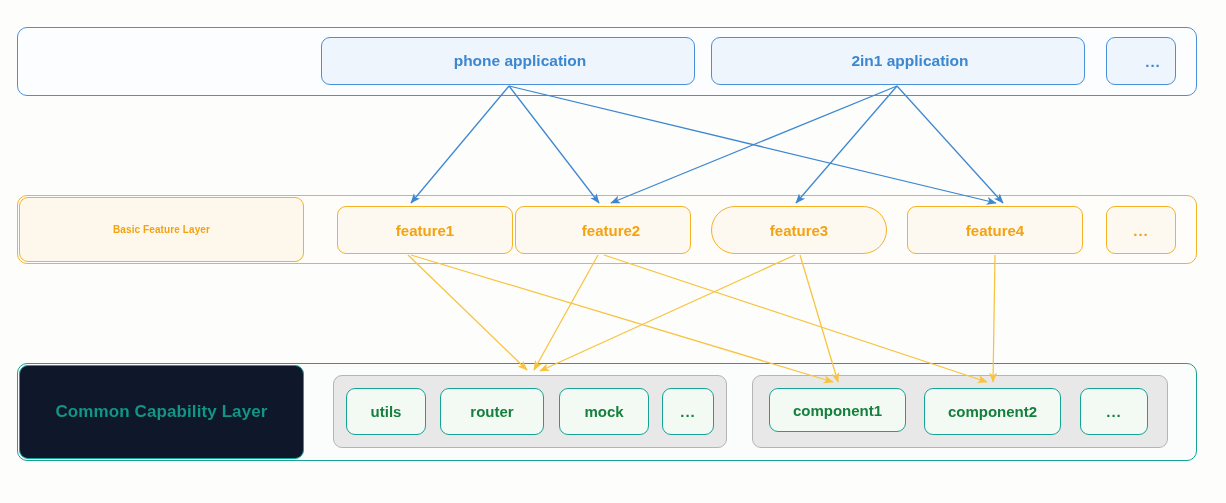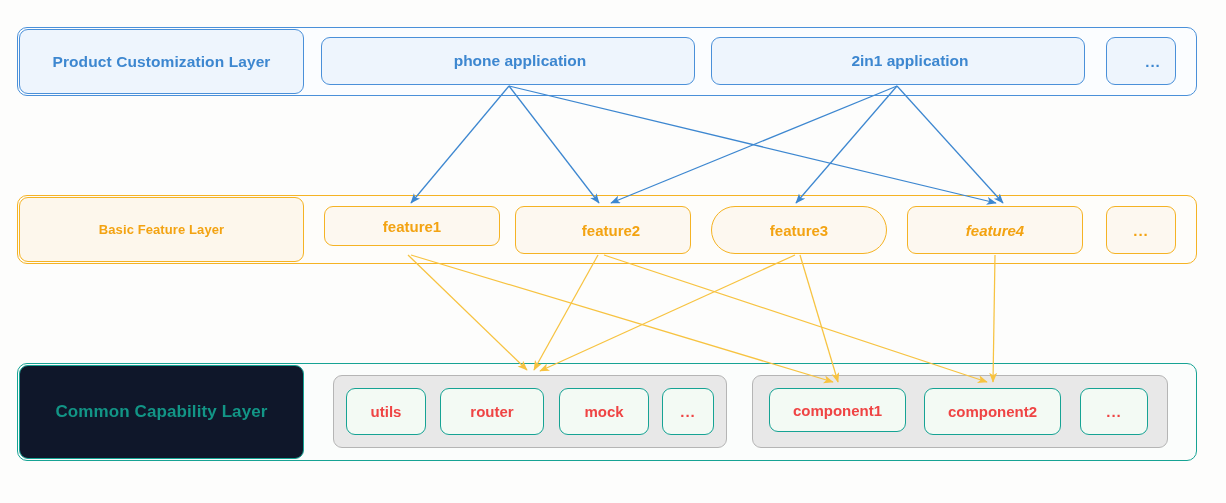--- a/index.html
+++ b/index.html
@@ -18,69 +18,68 @@
   .band-amber{border:1.6px solid #f5b324;background:#fefdfa;}
   .band-green{border:1.6px solid #16a394;background:#fbfdfc;}
 
   
   .layer-title{
     position:absolute;box-sizing:border-box;border-radius:9px;
     display:flex;align-items:center;justify-content:center;
     font-weight:bold;letter-spacing:.1px;text-align:center;
   }
   .lt-blue{border:1.3px solid #4a90d9;background:#eef5fd;color:#3d87d0;font-size:15.5px;}
-  .lt-amber{border:1.3px solid #f5b324;background:#fdf7ec;color:#f3a312;font-size:13px;}
+  .lt-amber{border:1.3px solid #f5b324;background:#fdf7ec;color:#f3a312;font-size:10px;}
   .lt-green{border:1.3px solid #16a394;background:#0f172a;color:#129586;font-size:17px;}
 
   
   .node{
     position:absolute;box-sizing:border-box;border-radius:9px;
     display:flex;align-items:center;justify-content:center;
     font-weight:bold;text-align:center;
   }
   .n-blue{border:1.3px solid #4a90d9;background:#eef5fd;color:#3d87d0;font-size:15.5px;padding-left:24px;}
   .n-amber{border:1.3px solid #f5b324;background:#fdf8f0;color:#f3a312;font-size:15px;}
-  .n-green{border:1.3px solid #16a394;background:#f3faf4;color:#ef4444;font-size:15px;text-align:right;}
+  .n-green{border:1.3px solid #16a394;background:#f3faf4;color:#15803d;font-size:15px;text-align:right;}
   .ellipsis{font-size:15px;letter-spacing:1px;}
 
   
   .group-grey{
     position:absolute;box-sizing:border-box;border-radius:9px;
     border:1.3px solid #b5b5b5;background:#e8e8e8;
   }
 
   
   #arrows{position:absolute;left:0;top:0;width:1226px;height:503px;pointer-events:none;}
 </style>
 </head>
 <body>
 
 <div id="stage">
 
   <div class="band band-blue" style="left:17px;top:27px;width:1180px;height:69px;"></div>
 
-  <div class="layer-title lt-blue" style="left:19px;top:29px;width:285px;height:65px;">Product Customization Layer</div>
 
   <div class="node n-blue" style="left:321px;top:37px;width:374px;height:48px;">phone application</div>
 
   <div class="node n-blue" style="left:711px;top:37px;width:374px;height:48px;text-align:center;">2in1 application</div>
 
   <div class="node n-blue ellipsis" style="left:1106px;top:37px;width:70px;height:48px;">...</div>
 
   <div class="band band-amber" style="left:17px;top:195px;width:1180px;height:69px;"></div>
 
   <div class="layer-title lt-amber" style="left:19px;top:197px;width:285px;height:65px;">Basic Feature Layer</div>
 
-  <div class="node n-amber" style="left:324px;top:206px;width:176px;height:40px;text-align:center;">feature1</div>
+  <div class="node n-amber" style="left:337px;top:206px;width:176px;height:48px;text-align:center;">feature1</div>
 
   <div class="node n-amber" style="left:515px;top:206px;width:176px;height:48px;padding-left:16px;">feature2</div>
 
   <div class="node n-amber" style="left:711px;top:206px;width:176px;height:48px;border-radius:24px;">feature3</div>
 
-  <div class="node n-amber" style="left:907px;top:206px;width:176px;height:48px;font-style:italic;">feature4</div>
+  <div class="node n-amber" style="left:907px;top:206px;width:176px;height:48px;">feature4</div>
 
   <div class="node n-amber ellipsis" style="left:1106px;top:206px;width:70px;height:48px;">...</div>
 
   <div class="band band-green" style="left:17px;top:363px;width:1180px;height:98px;"></div>
 
   <div class="layer-title lt-green" style="left:19px;top:365px;width:285px;height:94px;">Common Capability Layer</div>
 
   <div class="group-grey" style="left:333px;top:375px;width:394px;height:73px;"></div>
 
   <div class="node n-green" style="left:346px;top:388px;width:80px;height:47px;">utils</div>

